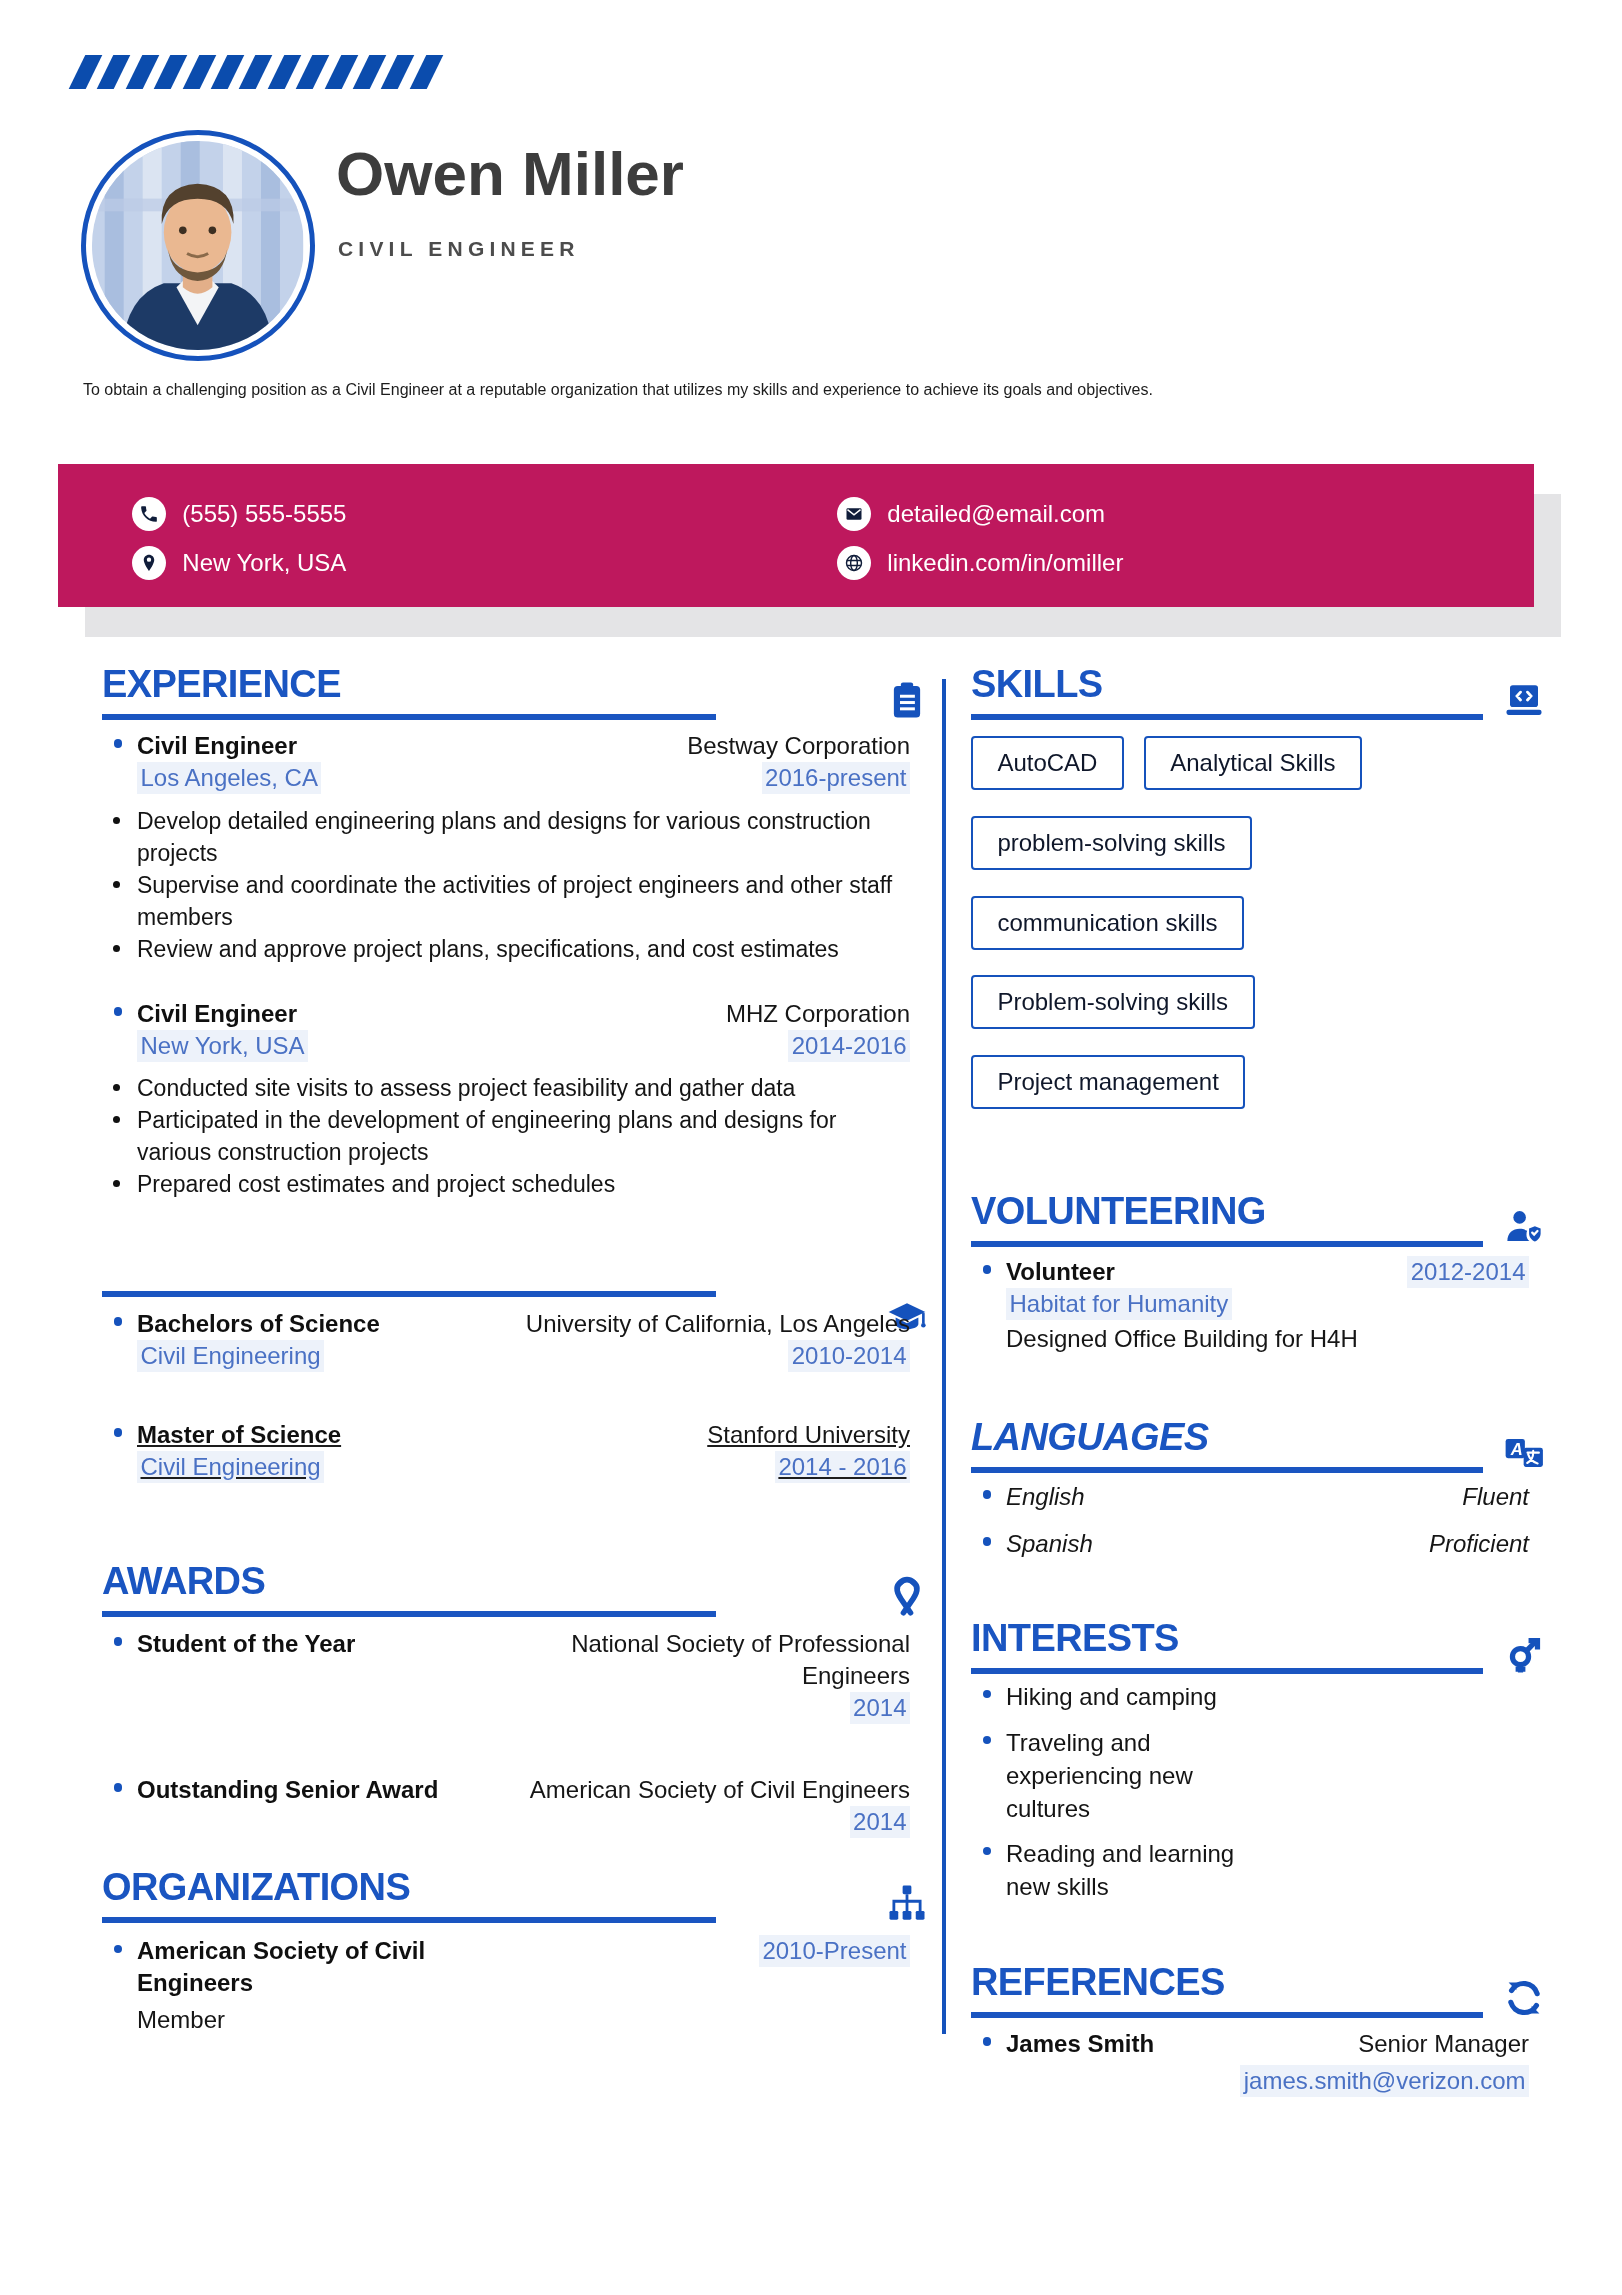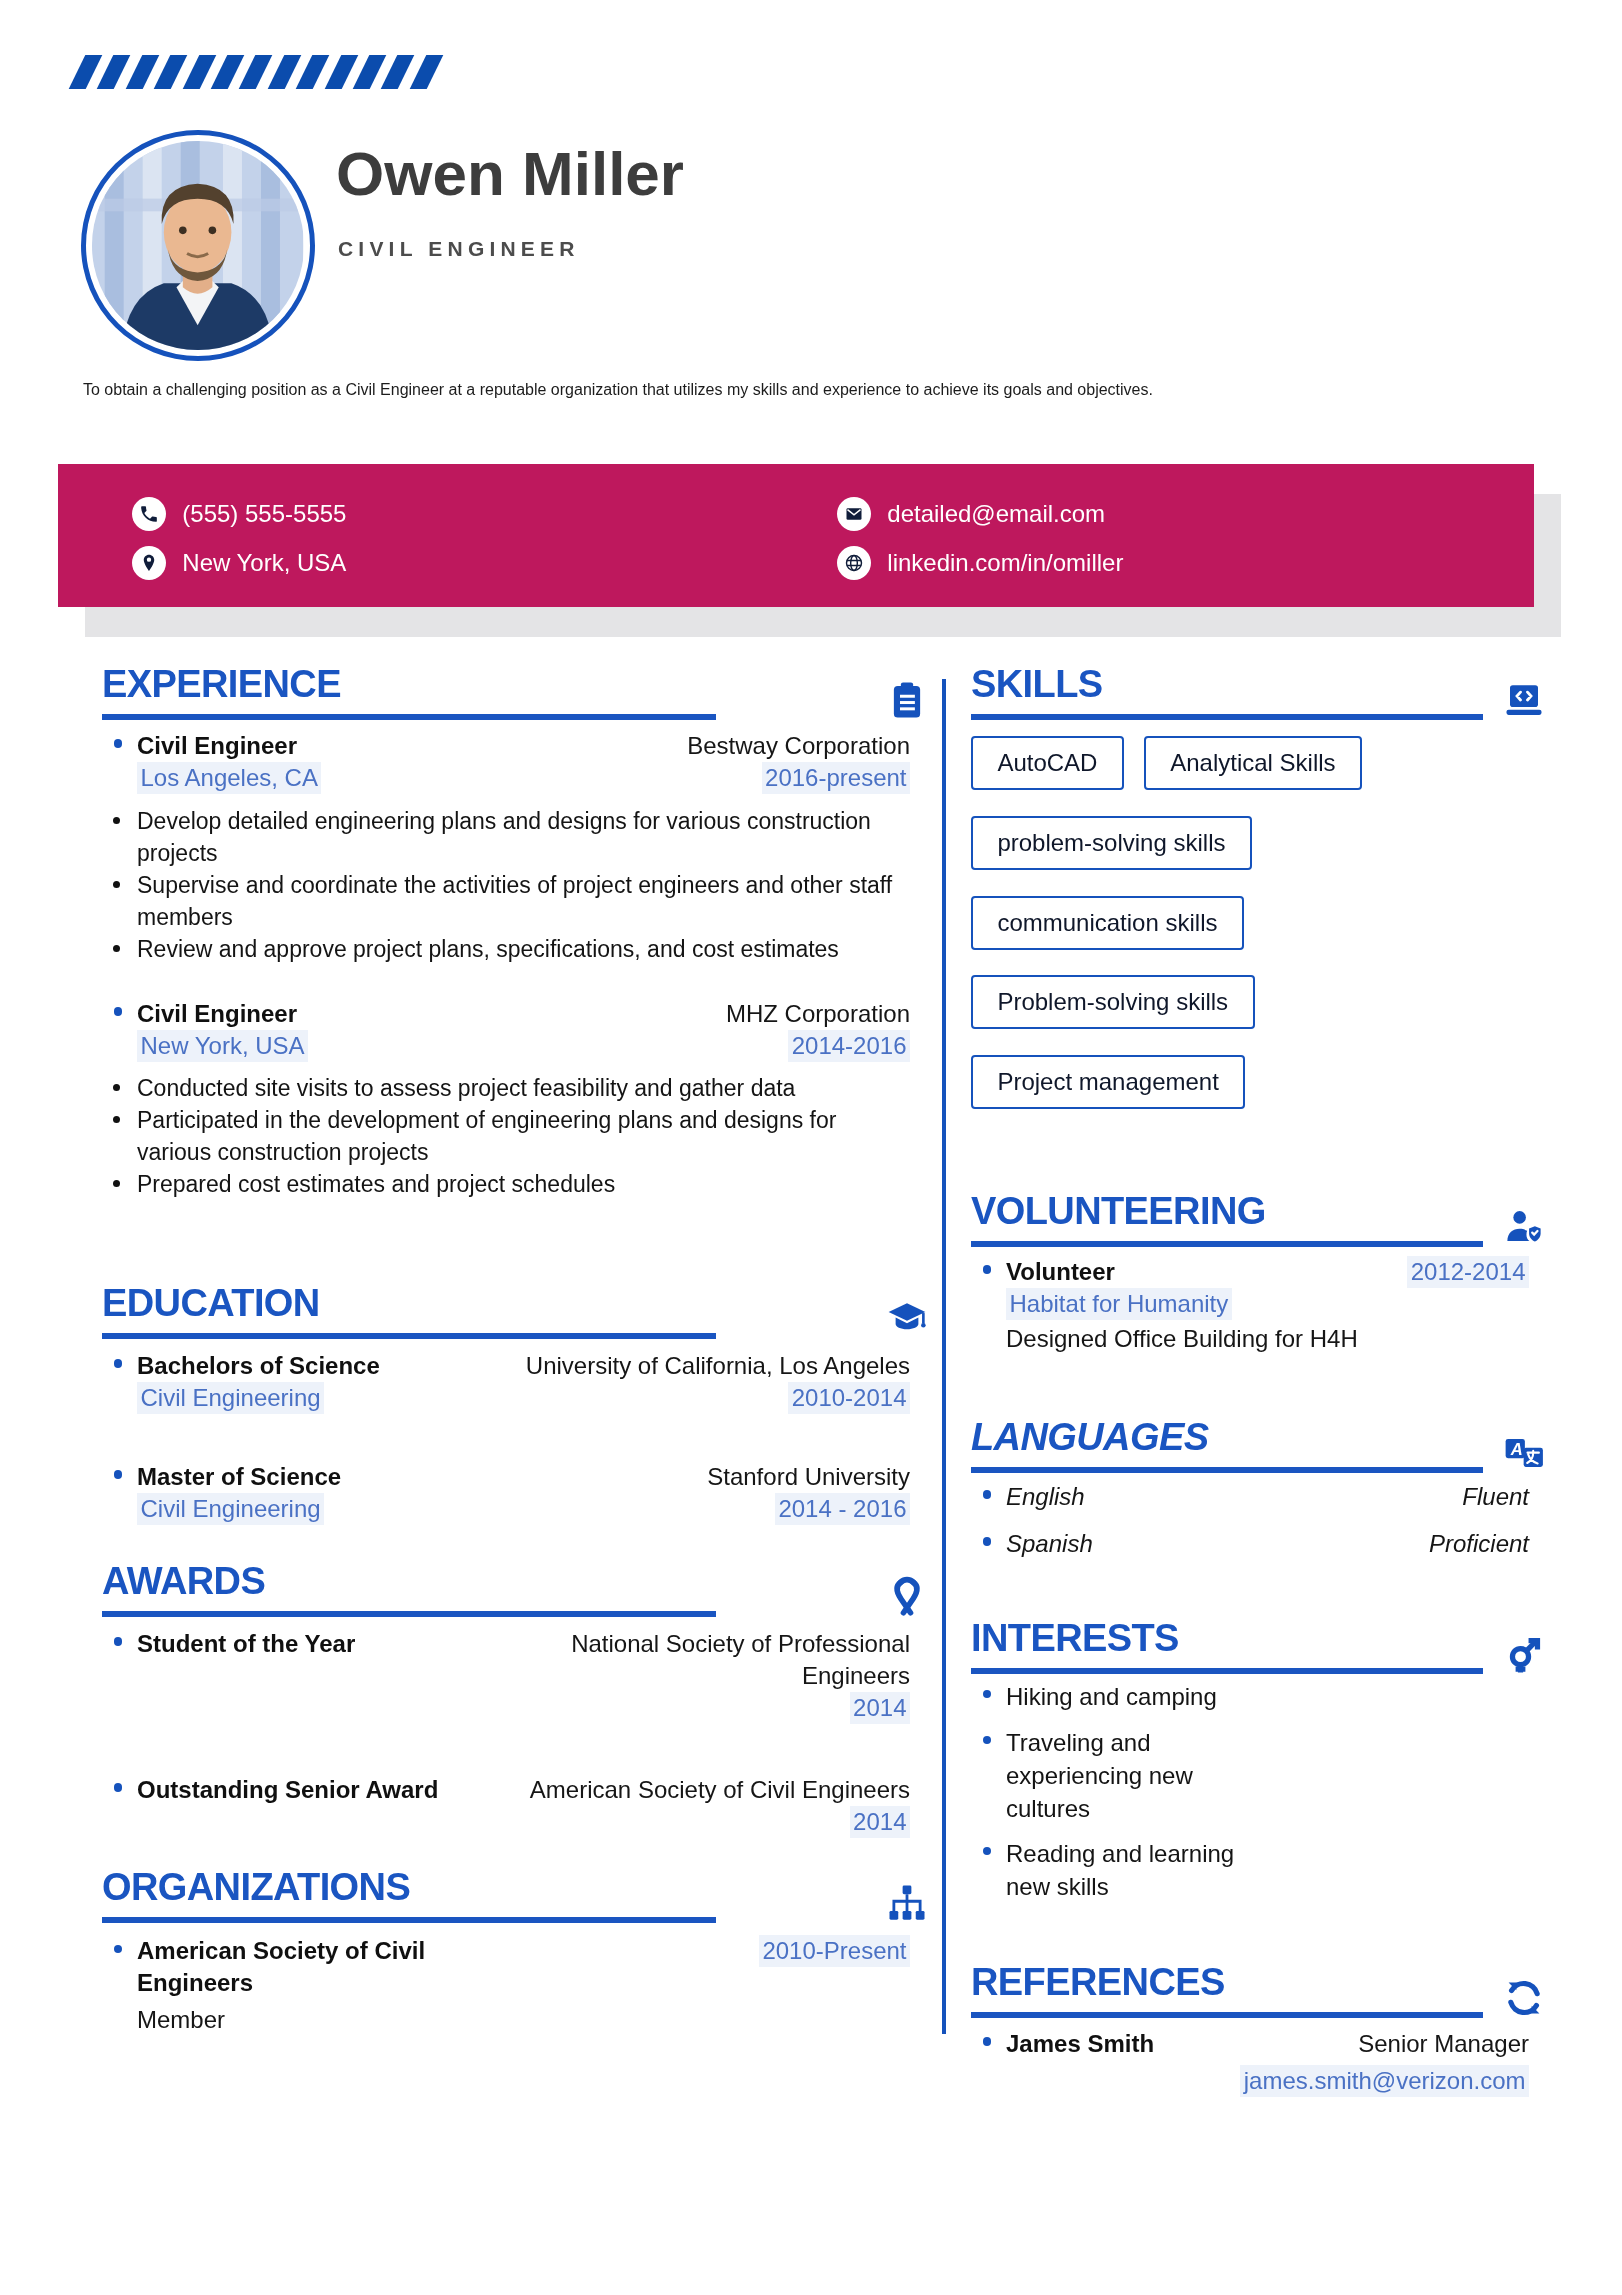--- a/index.html
+++ b/index.html
@@ -201,21 +201,20 @@
       </div>
       <ul class="details">
         <li>Conducted site visits to assess project feasibility and gather data</li>
         <li>Participated in the development of engineering plans and designs for various construction projects</li>
         <li>Prepared cost estimates and project schedules</li>
       </ul>
     </div>
   </div>
 
   <div class="sec" style="top:619px;">
-    <h2>EDUCATION</h2>
     <div class="rule"></div>
     <span class="sec-icon">
       <svg viewBox="0 0 24 24">
           <path class="b" d="M12 3 1.5 8 12 13 22.5 8z"></path>
           <path class="b" d="M5.5 11.2v3.6c0 1.6 2.9 3 6.5 3s6.5-1.4 6.5-3v-3.6L12 14.4z"></path>
           <rect class="b" x="20.6" y="8.6" width="1.5" height="6"></rect>
           <circle class="b" cx="21.35" cy="15.6" r="1.3"></circle>
         </svg>
     </span>
 
@@ -223,21 +222,21 @@
       <div class="row">
         <span class="bold">Bachelors of Science</span>
         <span class="plain">University of California, Los Angeles</span>
       </div>
       <div class="row">
         <span class="blue2">Civil Engineering</span>
         <span class="blue2">2010-2014</span>
       </div>
     </div>
 
-    <div class="item dot" style="margin-top:47px;">
+    <div class="item dot" style="margin-top:47px;text-decoration:underline;">
       <div class="row">
         <span class="bold">Master of Science</span>
         <span class="plain">Stanford University</span>
       </div>
       <div class="row">
         <span class="blue2">Civil Engineering</span>
         <span class="blue2">2014 - 2016</span>
       </div>
     </div>
   </div>

